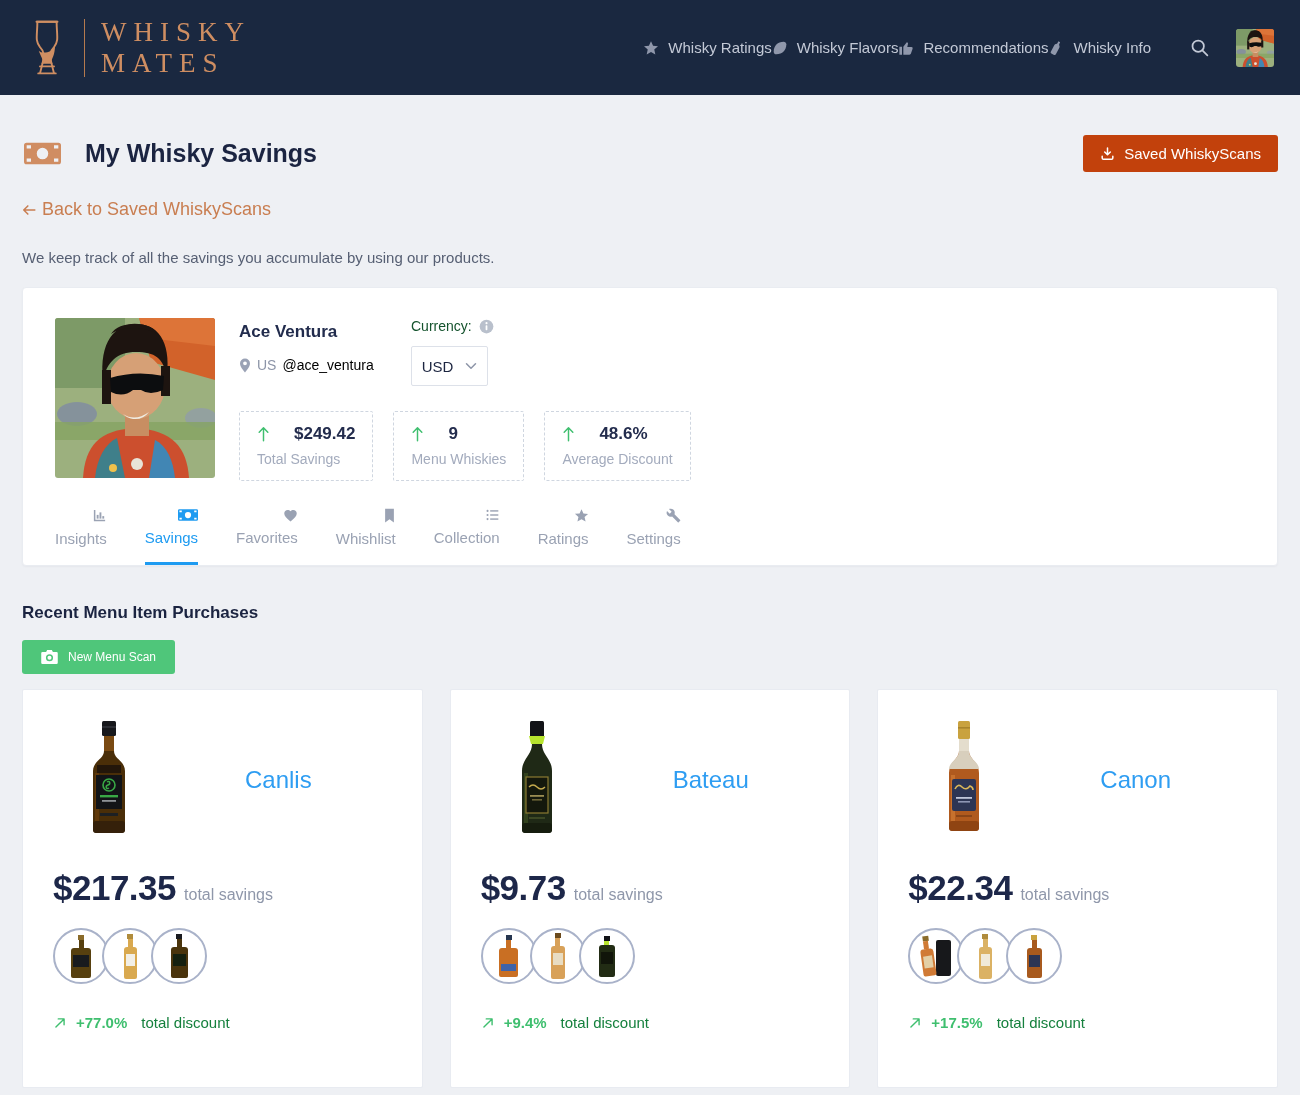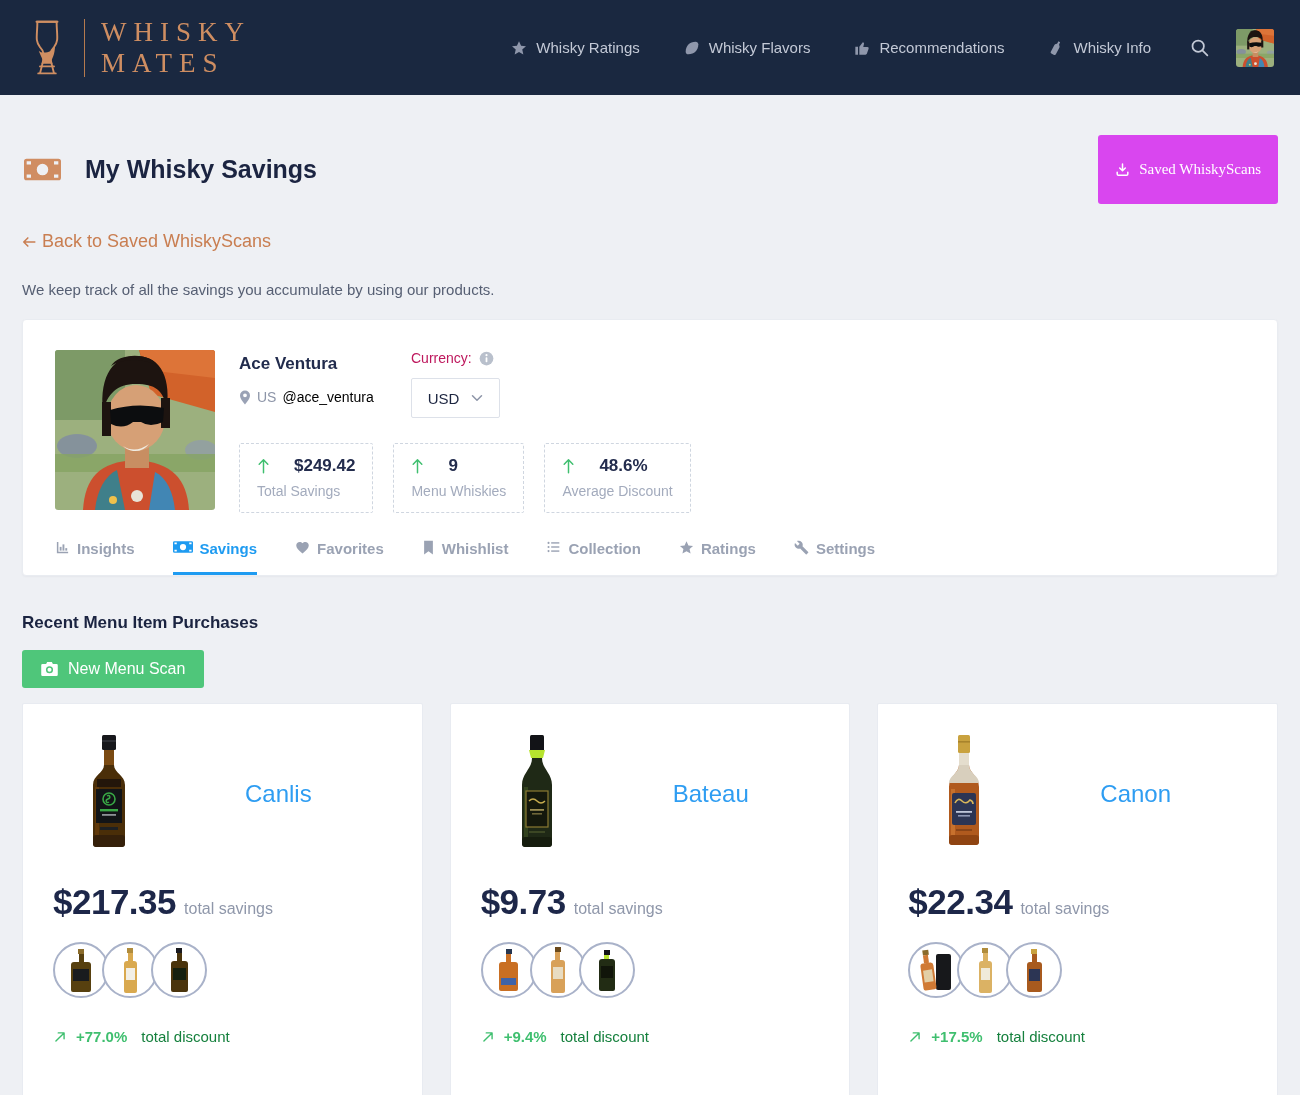--- a/index.html
+++ b/index.html
@@ -15,36 +15,36 @@
   .navbar {
     height: 95px; background: #1a2840;
     display: flex; align-items: center; padding: 0 26px;
   }
   .brand { display: flex; align-items: center; gap: 16px; cursor: pointer; }
   .brand-divider { width: 1px; height: 58px; background: #b57a4e; }
   .brand-text {
     font-family: "Liberation Serif", serif;
     color: #cf8e62; font-size: 27px; letter-spacing: 7px; line-height: 1.12;
   }
-  .nav-links { margin-left: auto; display: flex; align-items: center; gap: 44px; }
+  .nav-links { margin-left: auto; display: flex; align-items: center; }
   .nav-item { display: flex; align-items: center; gap: 9px; color: #c3c9d6; font-size: 15px; cursor: pointer; }
   .nav-item svg { fill: #8f97ab; }
   .nav-search { margin-left: 38px; cursor: pointer; }
   .nav-avatar { width: 38px; height: 38px; border-radius: 3px; overflow: hidden; margin-left: 26px; cursor: pointer; }
   .nav-avatar svg { width: 38px; height: 38px; }
 
   
   .main { padding: 0 22px 24px 22px; }
 
   .title-row { display: flex; align-items: center; margin-top: 40px; }
   .title-icon { margin-left: 2px; }
   .page-title { font-size: 25px; font-weight: bold; color: #1b2441; margin-left: 24px; }
   .saved-btn {
-    margin-left: auto; background: #d946ef; color: #fff; border: none;
-    font-size: 15px; font-family: Liberation Serif, serif; padding: 26px 17px; border-radius: 3px;
+    margin-left: auto; background: #c2410c; color: #fff; border: none;
+    font-size: 15px; font-family: Liberation Sans, sans-serif; padding: 10px 17px; border-radius: 3px;
     display: flex; align-items: center; gap: 9px; cursor: pointer;
   }
 
   .back-link { margin-top: 27px; display: inline-flex; align-items: center; gap: 6px;
     color: #c97e51; font-size: 18px; text-decoration: none; cursor: pointer; }
 
   .page-desc { margin-top: 29px; font-size: 15px; color: #565f73; }
 
   
   .profile-card {
@@ -56,44 +56,44 @@
   .profile-photo { width: 160px; height: 160px; border-radius: 3px; overflow: hidden; flex: 0 0 auto; }
   .profile-photo svg { width: 160px; height: 160px; }
   .profile-info { margin-left: 24px; flex: 1; }
   .profile-head { display: flex; }
   .profile-ident { width: 170px; }
   .profile-name { font-size: 17px; font-weight: bold; color: #222c4d; margin-top: 4px; }
   .profile-loc { display: flex; align-items: center; gap: 6px; margin-top: 15px;
     color: #8d95a8; font-size: 14px; }
   .profile-handle { color: #000000; margin-left: 0; }
   .currency-block { margin-left: 2px; }
-  .currency-label { display: flex; align-items: center; gap: 7px; font-size: 14px; color: #be185d; }
+  .currency-label { display: flex; align-items: center; gap: 7px; font-size: 14px; color: #14532d; justify-content: flex-end; }
   .currency-select {
-    margin-top: 12px; width: 89px; height: 40px; border: 1px solid #dde1e9; border-radius: 2px;
+    margin-top: 12px; width: 77px; height: 40px; border: 1px solid #dde1e9; border-radius: 2px;
     display: flex; align-items: center; justify-content: center; gap: 12px;
     font-size: 15px; color: #1c2540; cursor: pointer; background: #fff;
   }
   .stats-row { display: flex; gap: 20px; margin-top: 25px; }
   .stat-box { border: 1px dashed #cfd6e0; border-radius: 2px; padding: 12px 17px 13px 17px; }
   .stat-value { display: flex; align-items: center; gap: 24px; font-size: 17px; font-weight: bold; color: #232c4d; }
   .stat-label { margin-top: 7px; font-size: 14px; color: #a3abbd; }
 
   .tabs-row { display: flex; gap: 38px; margin-top: 27px; }
-  .tab { display: flex; align-items: flex-start; gap: 7px; padding-bottom: 15px;
-    font-size: 15px; font-weight: bold; color: #9aa2b3; cursor: pointer;
-    border-bottom: 3px solid transparent; }
+  .tab { display: flex; align-items: flex-end; gap: 7px; padding-bottom: 15px;
+    font-size: 15px; font-weight: normal; color: #9aa2b3; cursor: pointer;
+    border-bottom: 3px solid transparent; flex-direction: column; }
   .tab svg { fill: #9aa2b3; }
   .tab.active { color: #1e9bf1; border-bottom-color: #1e9bf1; }
   .tab.active svg { fill: #1e9bf1; }
 
   
   .section-heading { margin-top: 37px; font-size: 17px; font-weight: bold; color: #1b2441; }
   .scan-btn {
     margin-top: 17px; background: #4fc67a; color: #fff; border: none;
-    font-family: inherit; font-size: 16px; padding: 10px 19px; border-radius: 3px;
+    font-family: inherit; font-size: 12px; padding: 10px 19px; border-radius: 3px;
     display: flex; align-items: center; gap: 10px; cursor: pointer;
   }
 
   .cards-grid { margin-top: 15px; display: grid; grid-template-columns: repeat(3, 1fr); gap: 27px; }
   .pcard { background: #fff; border: 1px solid #e8ebf1; border-radius: 2px; padding: 26px 30px 56px 30px; }
   .pcard-top { display: flex; align-items: center; min-height: 128px; gap: 44px; }
   .bottle-wrap { width: 112px; display: flex; justify-content: center; }
   .pcard-name { margin-left: 36px; font-size: 24px; color: #2e9df2; text-decoration: none; cursor: pointer; }
   .savings-row { margin-top: 24px; display: flex; align-items: baseline; }
   .savings-value { font-size: 35px; font-weight: bold; color: #1d2749; letter-spacing: -0.5px; }

